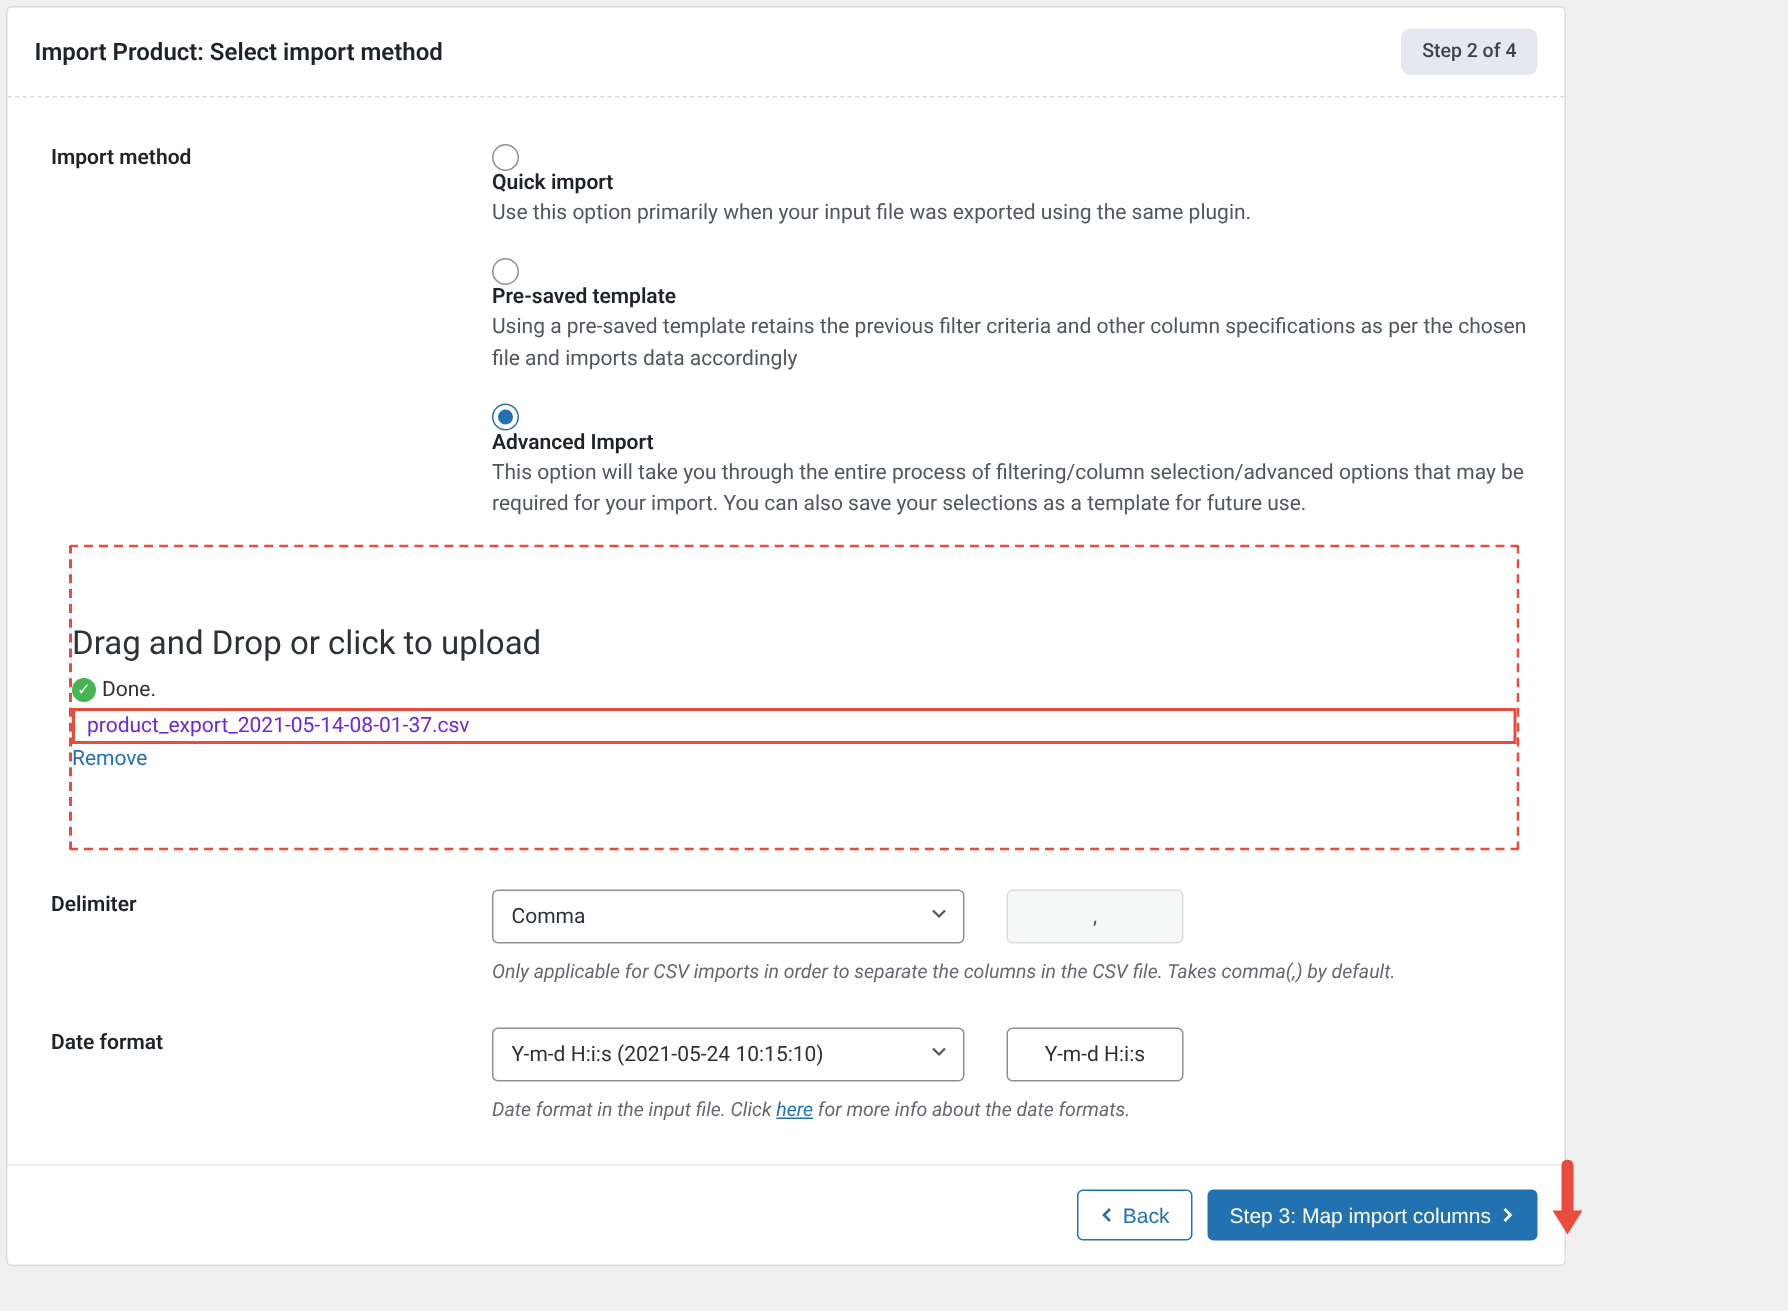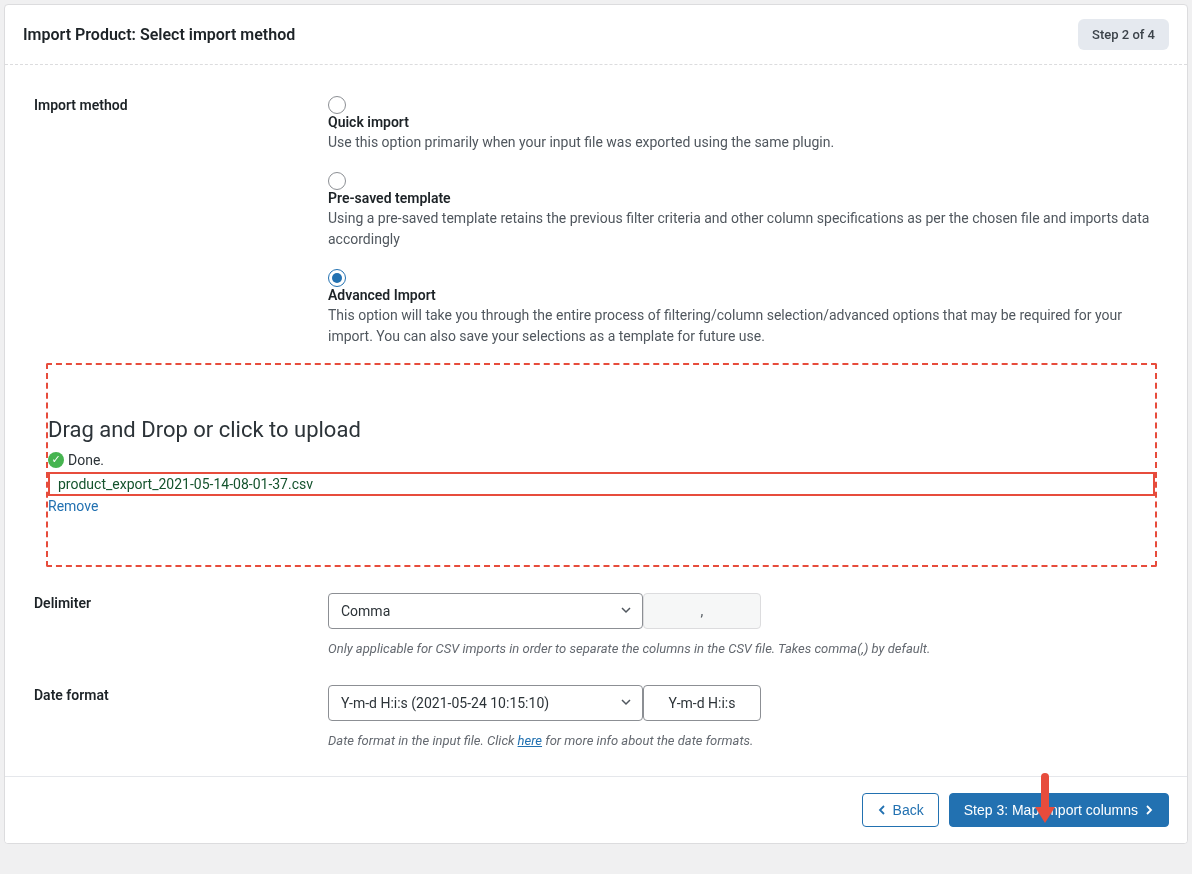--- a/index.html
+++ b/index.html
@@ -7,21 +7,21 @@
       font-family: -apple-system, BlinkMacSystemFont, "Segoe UI", Roboto, Helvetica, Arial, sans-serif;
       background: #f0f0f1;
       color: #1d2327;
       font-size: 14px;
       padding: 4px;
     }
     .main-card {
       background: #fff;
       border: 1px solid #dcdcde;
       border-radius: 4px;
-      width: 1184px;
+      width: 1040px;
       overflow: hidden;
     }
     .card-header {
       display: flex;
       justify-content: space-between;
       align-items: center;
       padding: 14px 18px;
       border-bottom: 1px dashed #dcdcde;
     }
     .card-title {
@@ -152,21 +152,21 @@
       display: inline-flex;
       align-items: center;
       justify-content: center;
       color: #fff;
       font-size: 11px;
     }
     .done-text { color: #2c3338; }
     .file-box {
       border: 2px solid #e74c3c;
       padding: 2px 8px;
-      color: #14532d;
+      color: #6d28d9;
       margin-bottom: 2px;
       font-size: 14px;
     }
     .remove-link {
       color: #2271b1;
       text-decoration: none;
       font-size: 14px;
     }
     .input-small {
       width: 118px;
@@ -184,20 +184,21 @@
     .help-text {
       color: #646970;
       font-size: 13px;
       font-style: italic;
       margin-top: 10px;
       line-height: 1.5;
     }
     .help-text a { color: #2271b1; text-decoration: underline; }
     .inline-fields {
       display: flex;
+      gap: 28px;
       align-items: center;
     }
     .card-footer {
       display: flex;
       justify-content: flex-end;
       align-items: center;
       gap: 10px;
       padding: 16px 18px;
       border-top: 1px solid #e5e7eb;
       background: #fff;

